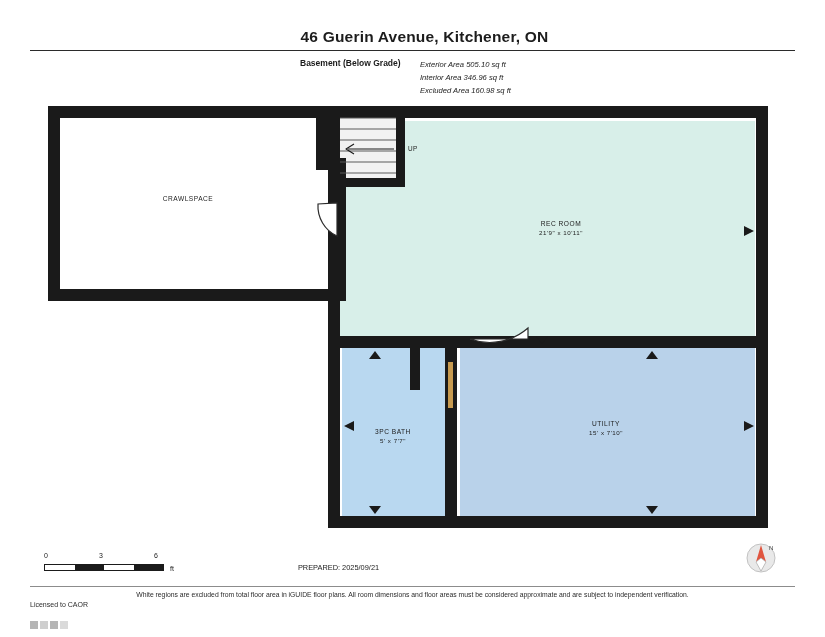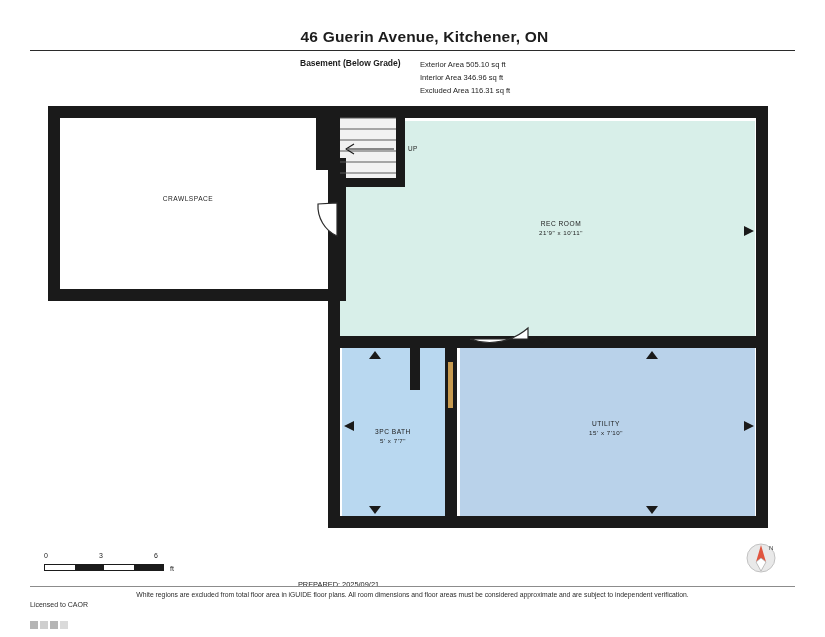--- a/index.html
+++ b/index.html
@@ -49,20 +49,21 @@
     font-weight: bold;
     color: #1c1c1c;
   }
   .areas {
     position: absolute;
     top: 58px;
     left: 420px;
     font-size: 7.6px;
     line-height: 13px;
     color: #1c1c1c;
+    font-style: italic;
   }
 
   
   .plan {
     position: absolute;
     top: 96px;
     left: 30px;
     width: 765px;
     height: 440px;
   }
@@ -131,21 +132,20 @@
   .scale-track i.on { background: #1b1b1b; }
 
   .prepared {
     position: absolute;
     top: 563px;
     left: 0;
     width: 677px;
     text-align: center;
     font-size: 7.4px;
     color: #1b1b1b;
-    margin-top: 17px;
   }
 
   
   .compass {
     position: absolute;
     left: 743px;
     top: 540px;
     width: 36px;
     height: 36px;
   }
@@ -189,21 +189,21 @@
 <div class="page">
 
   <div class="title">46 Guerin Avenue, Kitchener, ON</div>
   <div class="title-rule"></div>
 
   <div class="subhead">Basement (Below Grade)</div>
 
   <div class="areas">
     <div>Exterior Area 505.10 sq ft</div>
     <div>Interior Area 346.96 sq ft</div>
-    <div>Excluded Area 116.31 sq ft</div>
+    <div>Excluded Area 160.98 sq ft</div>
   </div>
 
   <div class="plan">
     <svg width="765" height="440" viewBox="0 0 765 440">
 
       <g>
 
         <rect x="34" y="22" width="250" height="180" fill="#ffffff"></rect>
 
         <path d="M310 25 L725 25 L725 245 L310 245 Z" fill="#d8efe9"></path>

